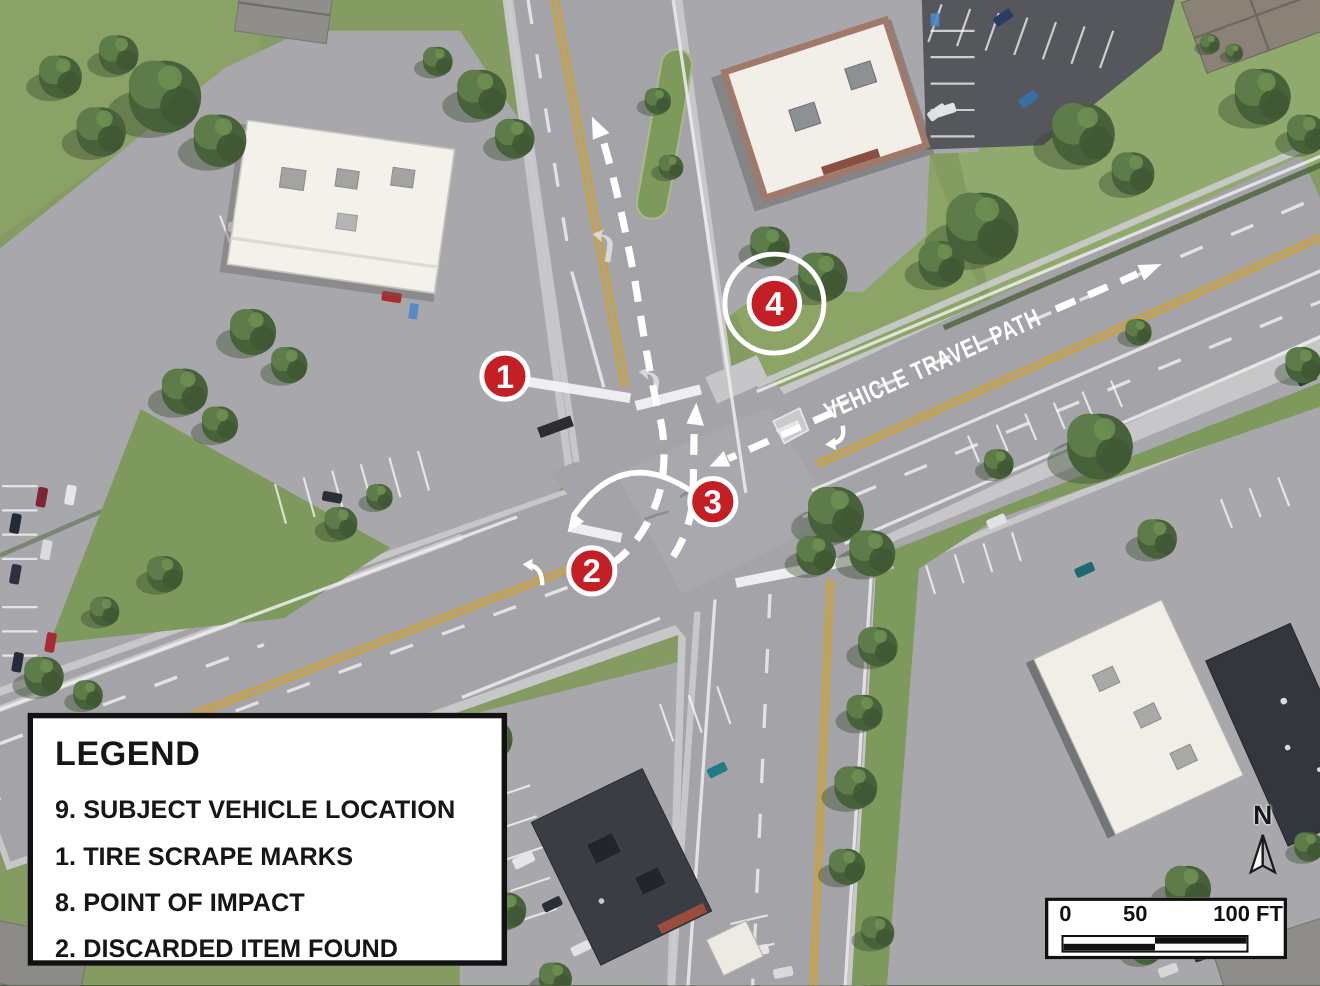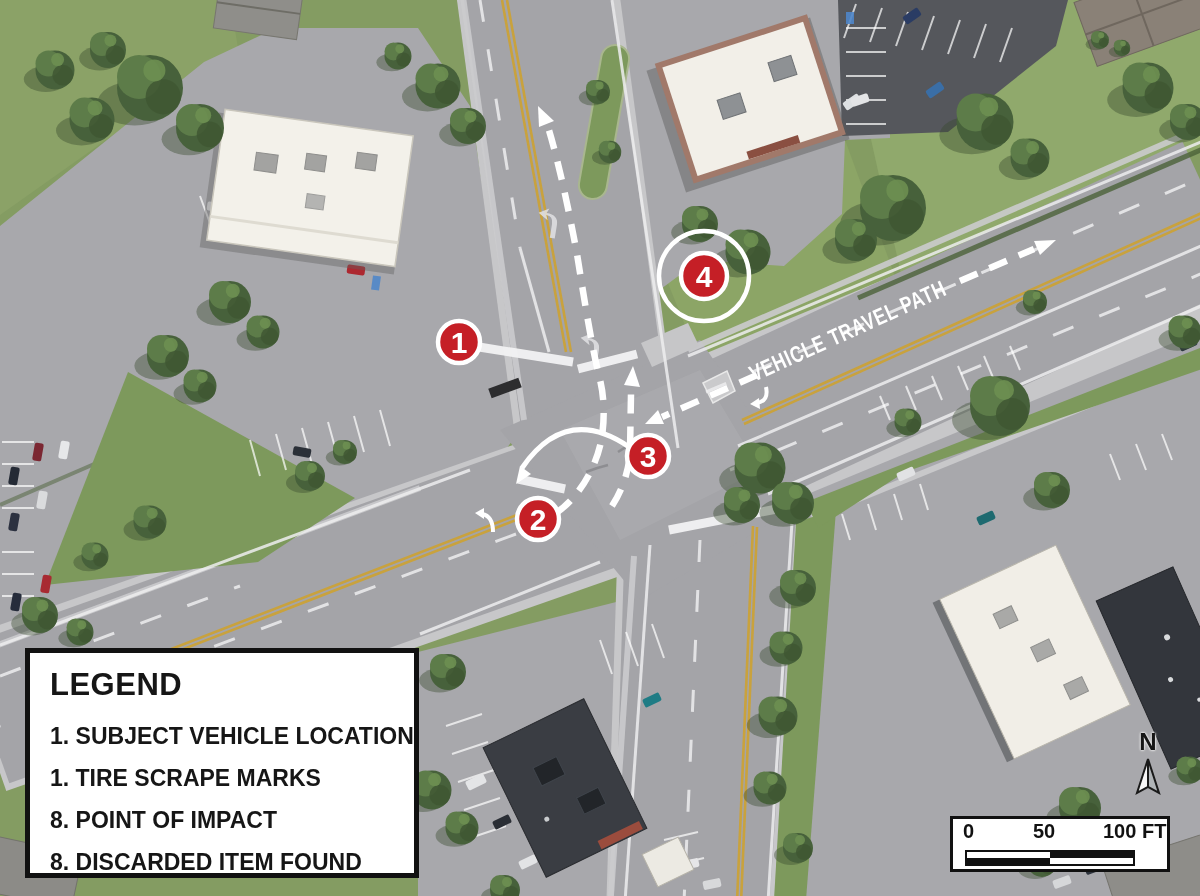--- a/index.html
+++ b/index.html
@@ -28,34 +28,34 @@
   .annot-solid{stroke:#ffffff;stroke-width:5;fill:none;}
   .annot-small{stroke:#ffffff;stroke-width:4;fill:none;}
   .ahead{fill:#ffffff;}
   .skid{stroke:#7b7b7f;stroke-width:2.5;fill:none;opacity:.6;}
   .marker-circle{fill:var(--marker-red);stroke:#ffffff;stroke-width:4.5;}
   .marker-num{fill:#ffffff;font-weight:bold;font-size:30px;text-anchor:middle;
               font-family:"Liberation Sans",sans-serif;}
   .tpath-text{fill:#ffffff;font-weight:bold;font-size:23px;letter-spacing:1px;
               font-family:"Liberation Sans",sans-serif;}
 
-  .legend{position:absolute;left:25px;top:648px;width:394px;height:230px;
+  .legend{position:absolute;left:25px;top:648px;width:436px;height:230px;
           box-sizing:border-box;background:#ffffff;border:5px solid var(--legend-border);
           padding:12px 20px 10px 20px;color:#161616;}
   .legend-title{font-size:31px;font-weight:bold;letter-spacing:.5px;margin:2px 0 12px 0;}
   .legend-list{list-style:none;margin:0;padding:0;}
   .legend-list li{font-size:23px;font-weight:bold;line-height:42px;white-space:nowrap;}
 
   .scalebar{position:absolute;left:950px;top:816px;width:220px;height:56px;
             box-sizing:border-box;background:#ffffff;border:3px solid #111;
             color:#111;}
   .scale-labels{position:relative;height:24px;font-weight:bold;font-size:20px;}
   .scale-labels span{position:absolute;top:1px;}
   .tick0{left:10px;}
-  .tick50{left:80px;}
+  .tick50{left:68px;}
   .tick100{left:138px;margin-left:12px;}
   .bar{position:absolute;left:12px;top:31px;width:166px;height:12px;border:2px solid #111;
        display:grid;grid-template-columns:1fr 1fr;grid-template-rows:1fr 1fr;}
   .bar .c1{background:#fff;} .bar .c2{background:#111;}
   .bar .c3{background:#111;} .bar .c4{background:#fff;}
 
   .compass{position:absolute;left:1124px;top:730px;width:48px;text-align:center;}
   .compass .n{font-size:24px;font-weight:bold;color:#161616;
               text-shadow:0 0 3px #fff,0 0 2px #fff;display:block;line-height:24px;}
 </style>
@@ -418,24 +418,24 @@
       <circle cx="704" cy="276" r="45" fill="none" stroke="#ffffff" stroke-width="4.5"></circle>
       <circle class="marker-circle" cx="704" cy="276" r="23"></circle>
       <text class="marker-num" x="704" y="286.5">4</text>
     </g>
   </g>
 </svg>
 
 <div class="legend">
   <div class="legend-title">LEGEND</div>
   <ul class="legend-list">
-    <li>1. SUBJECT VEHICLE LOCATION</li>
+    <li>9. SUBJECT VEHICLE LOCATION</li>
     <li>1. TIRE SCRAPE MARKS</li>
     <li>8. POINT OF IMPACT</li>
-    <li>8. DISCARDED ITEM FOUND</li>
+    <li>2. DISCARDED ITEM FOUND</li>
   </ul>
 </div>
 
 <div class="scalebar">
   <div class="scale-labels">
     <span class="tick0">0</span>
     <span class="tick50">50</span>
     <span class="tick100">100 FT</span>
   </div>
   <div class="bar">

